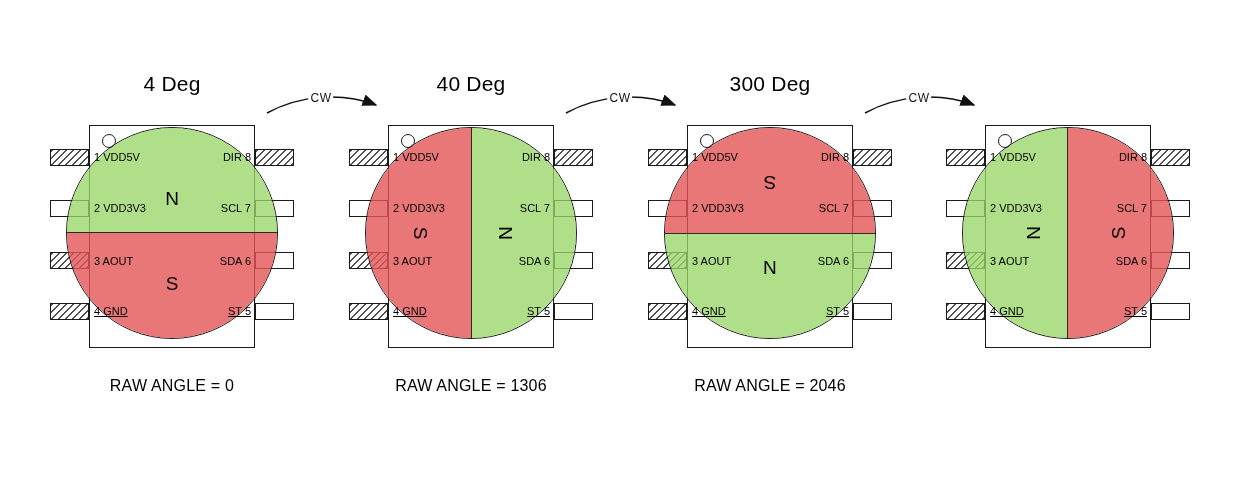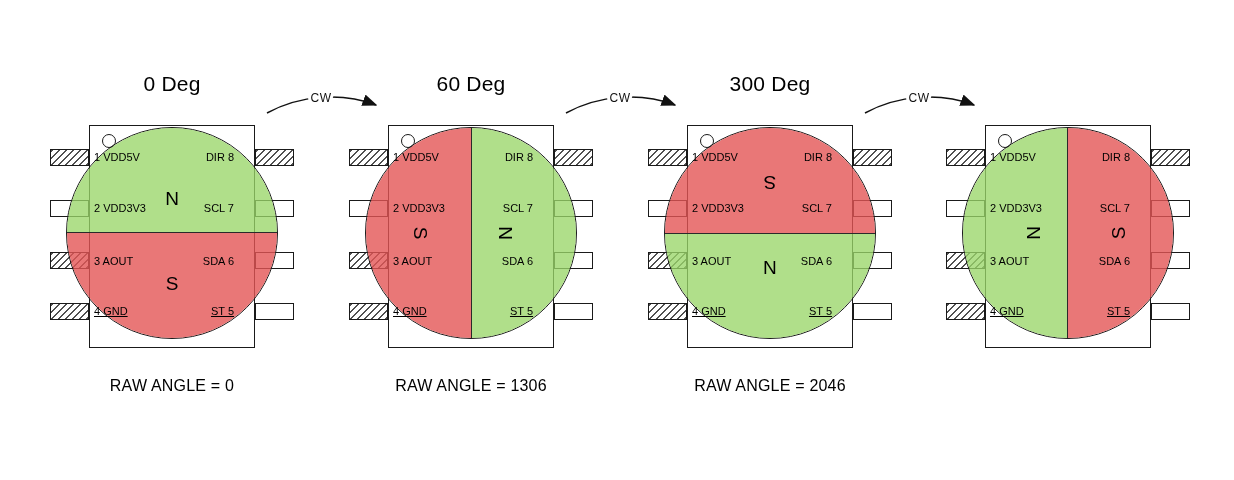--- a/index.html
+++ b/index.html
@@ -142,21 +142,21 @@
     pointer-events: none;
   }
   .pin-label {
     position: absolute;
     font-size: 11px;
     line-height: 16px;
     height: 16px;
     white-space: nowrap;
   }
   .pin-label.left { left: 52px; }
-  .pin-label.right { right: 68px; text-align: right; }
+  .pin-label.right { right: 51px; text-align: right; }
   .pin-label.r0 { top: 149px; }
   .pin-label.r1 { top: 200px; }
   .pin-label.r2 { top: 253px; }
   .pin-label.r3 { top: 303px; text-decoration: underline; }
 
   .cw-arrow {
     position: absolute;
     top: 86px;
     z-index: 5;
   }
@@ -182,21 +182,21 @@
 
   <svg class="defs-svg" aria-hidden="true">
     <defs>
       <marker id="ah" markerWidth="10" markerHeight="8" refX="9" refY="4" orient="auto">
         <path d="M0,0 L10,4 L0,8 Z" fill="#111"></path>
       </marker>
     </defs>
   </svg>
 
   <div class="figure f0">
-    <div class="angle-title">0 Deg</div>
+    <div class="angle-title">4 Deg</div>
     <div class="pin left r0 hatched"></div>
     <div class="pin left r1"></div>
     <div class="pin left r2 hatched"></div>
     <div class="pin left r3 hatched"></div>
     <div class="pin right r0 hatched"></div>
     <div class="pin right r1"></div>
     <div class="pin right r2"></div>
     <div class="pin right r3"></div>
     <div class="chip-body"></div>
     <div class="pin1-indicator"></div>
@@ -213,21 +213,21 @@
       <div class="pin-label left r3">4 GND</div>
       <div class="pin-label right r0">DIR 8</div>
       <div class="pin-label right r1">SCL 7</div>
       <div class="pin-label right r2">SDA 6</div>
       <div class="pin-label right r3">ST 5</div>
     </div>
     <div class="raw-angle">RAW ANGLE = 0</div>
   </div>
 
   <div class="figure f1">
-    <div class="angle-title">60 Deg</div>
+    <div class="angle-title">40 Deg</div>
     <div class="pin left r0 hatched"></div>
     <div class="pin left r1"></div>
     <div class="pin left r2 hatched"></div>
     <div class="pin left r3 hatched"></div>
     <div class="pin right r0 hatched"></div>
     <div class="pin right r1"></div>
     <div class="pin right r2"></div>
     <div class="pin right r3"></div>
     <div class="chip-body"></div>
     <div class="pin1-indicator"></div>

